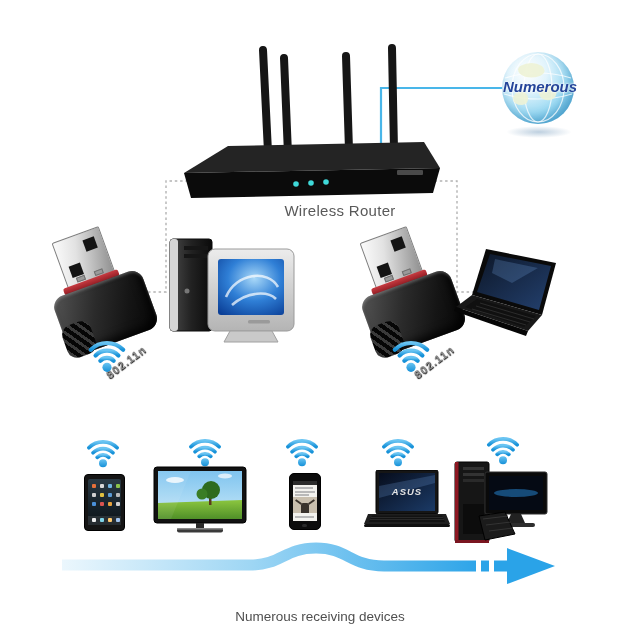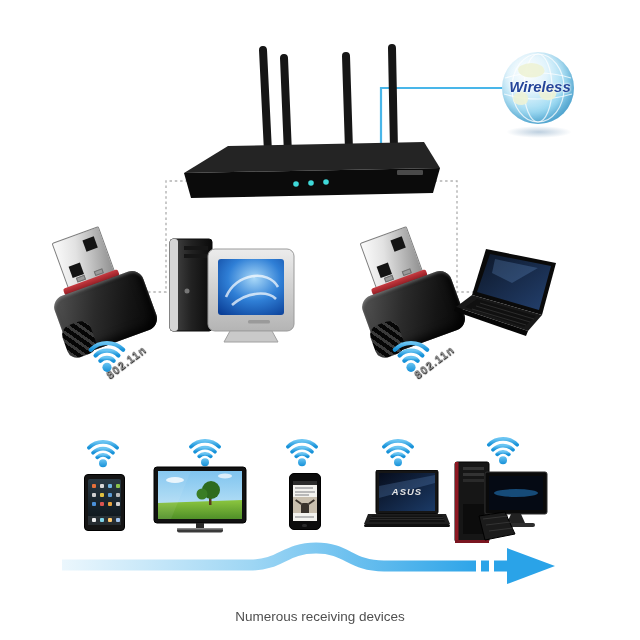--- a/index.html
+++ b/index.html
@@ -152,23 +152,24 @@
         <ellipse cx="36" cy="36" rx="26" ry="34"></ellipse>
         <path d="M3,26 Q36,16 69,26"></path>
           <path d="M2,42 Q36,52 70,42"></path>
       </g>
       <g fill="#eef3d6" opacity="0.9">
         <path d="M18,14 q12,-6 22,0 q6,6 -2,10 q-12,4 -20,-2 q-4,-5 0,-8z"></path>
         <path d="M40,34 q10,-3 14,4 q2,8 -6,10 q-9,1 -11,-6 q-1,-6 3,-8z"></path>
         <path d="M16,40 q8,-2 10,5 q1,7 -6,8 q-8,0 -9,-6 q0,-5 5,-7z"></path>
       </g>
     </svg>
-    <span class="globe-label">Wireless</span>
-  </div>
-
+    <span class="globe-label">Numerous</span>
+  </div>
+
+  <span class="lbl router-label">Wireless Router</span>
 
   <div class="abs dongle" style="left:48px;top:230px">
     <div class="dg-plug">
       <div class="dg-slot1"></div>
       <div class="dg-slot2"></div>
       <div class="dg-pin p1"></div>
       <div class="dg-pin p2"></div>
     </div>
     <div class="dg-ring"></div>
     <div class="dg-body">

